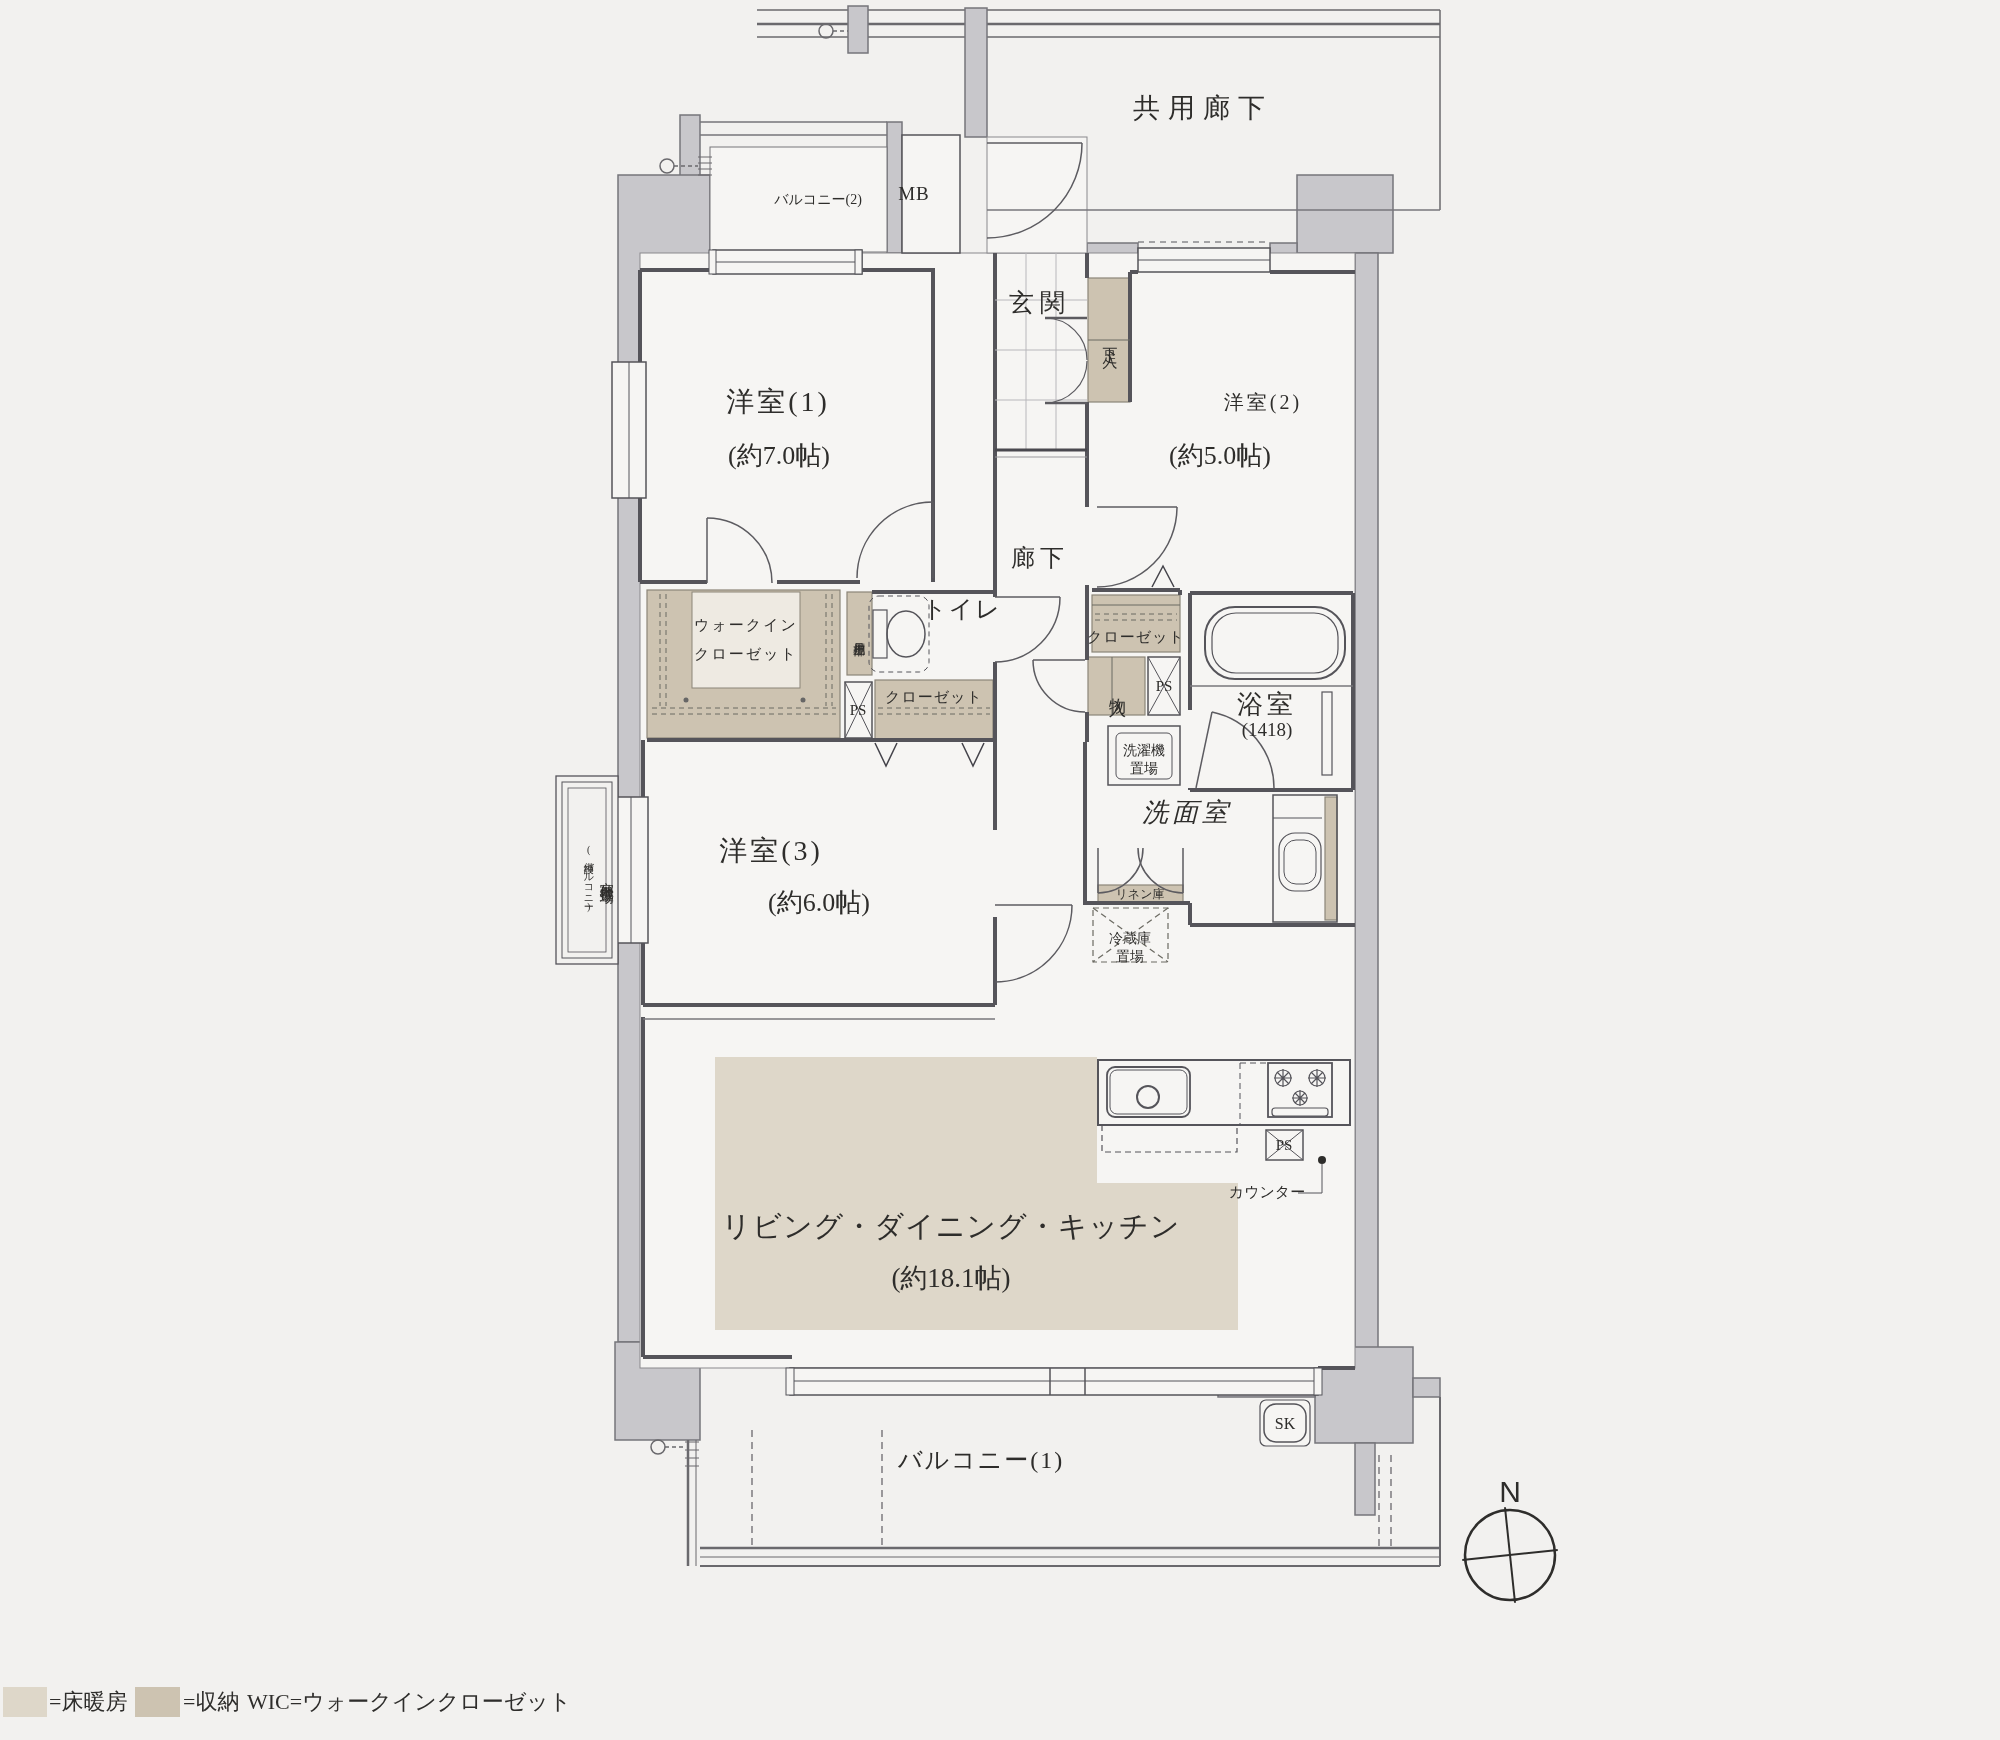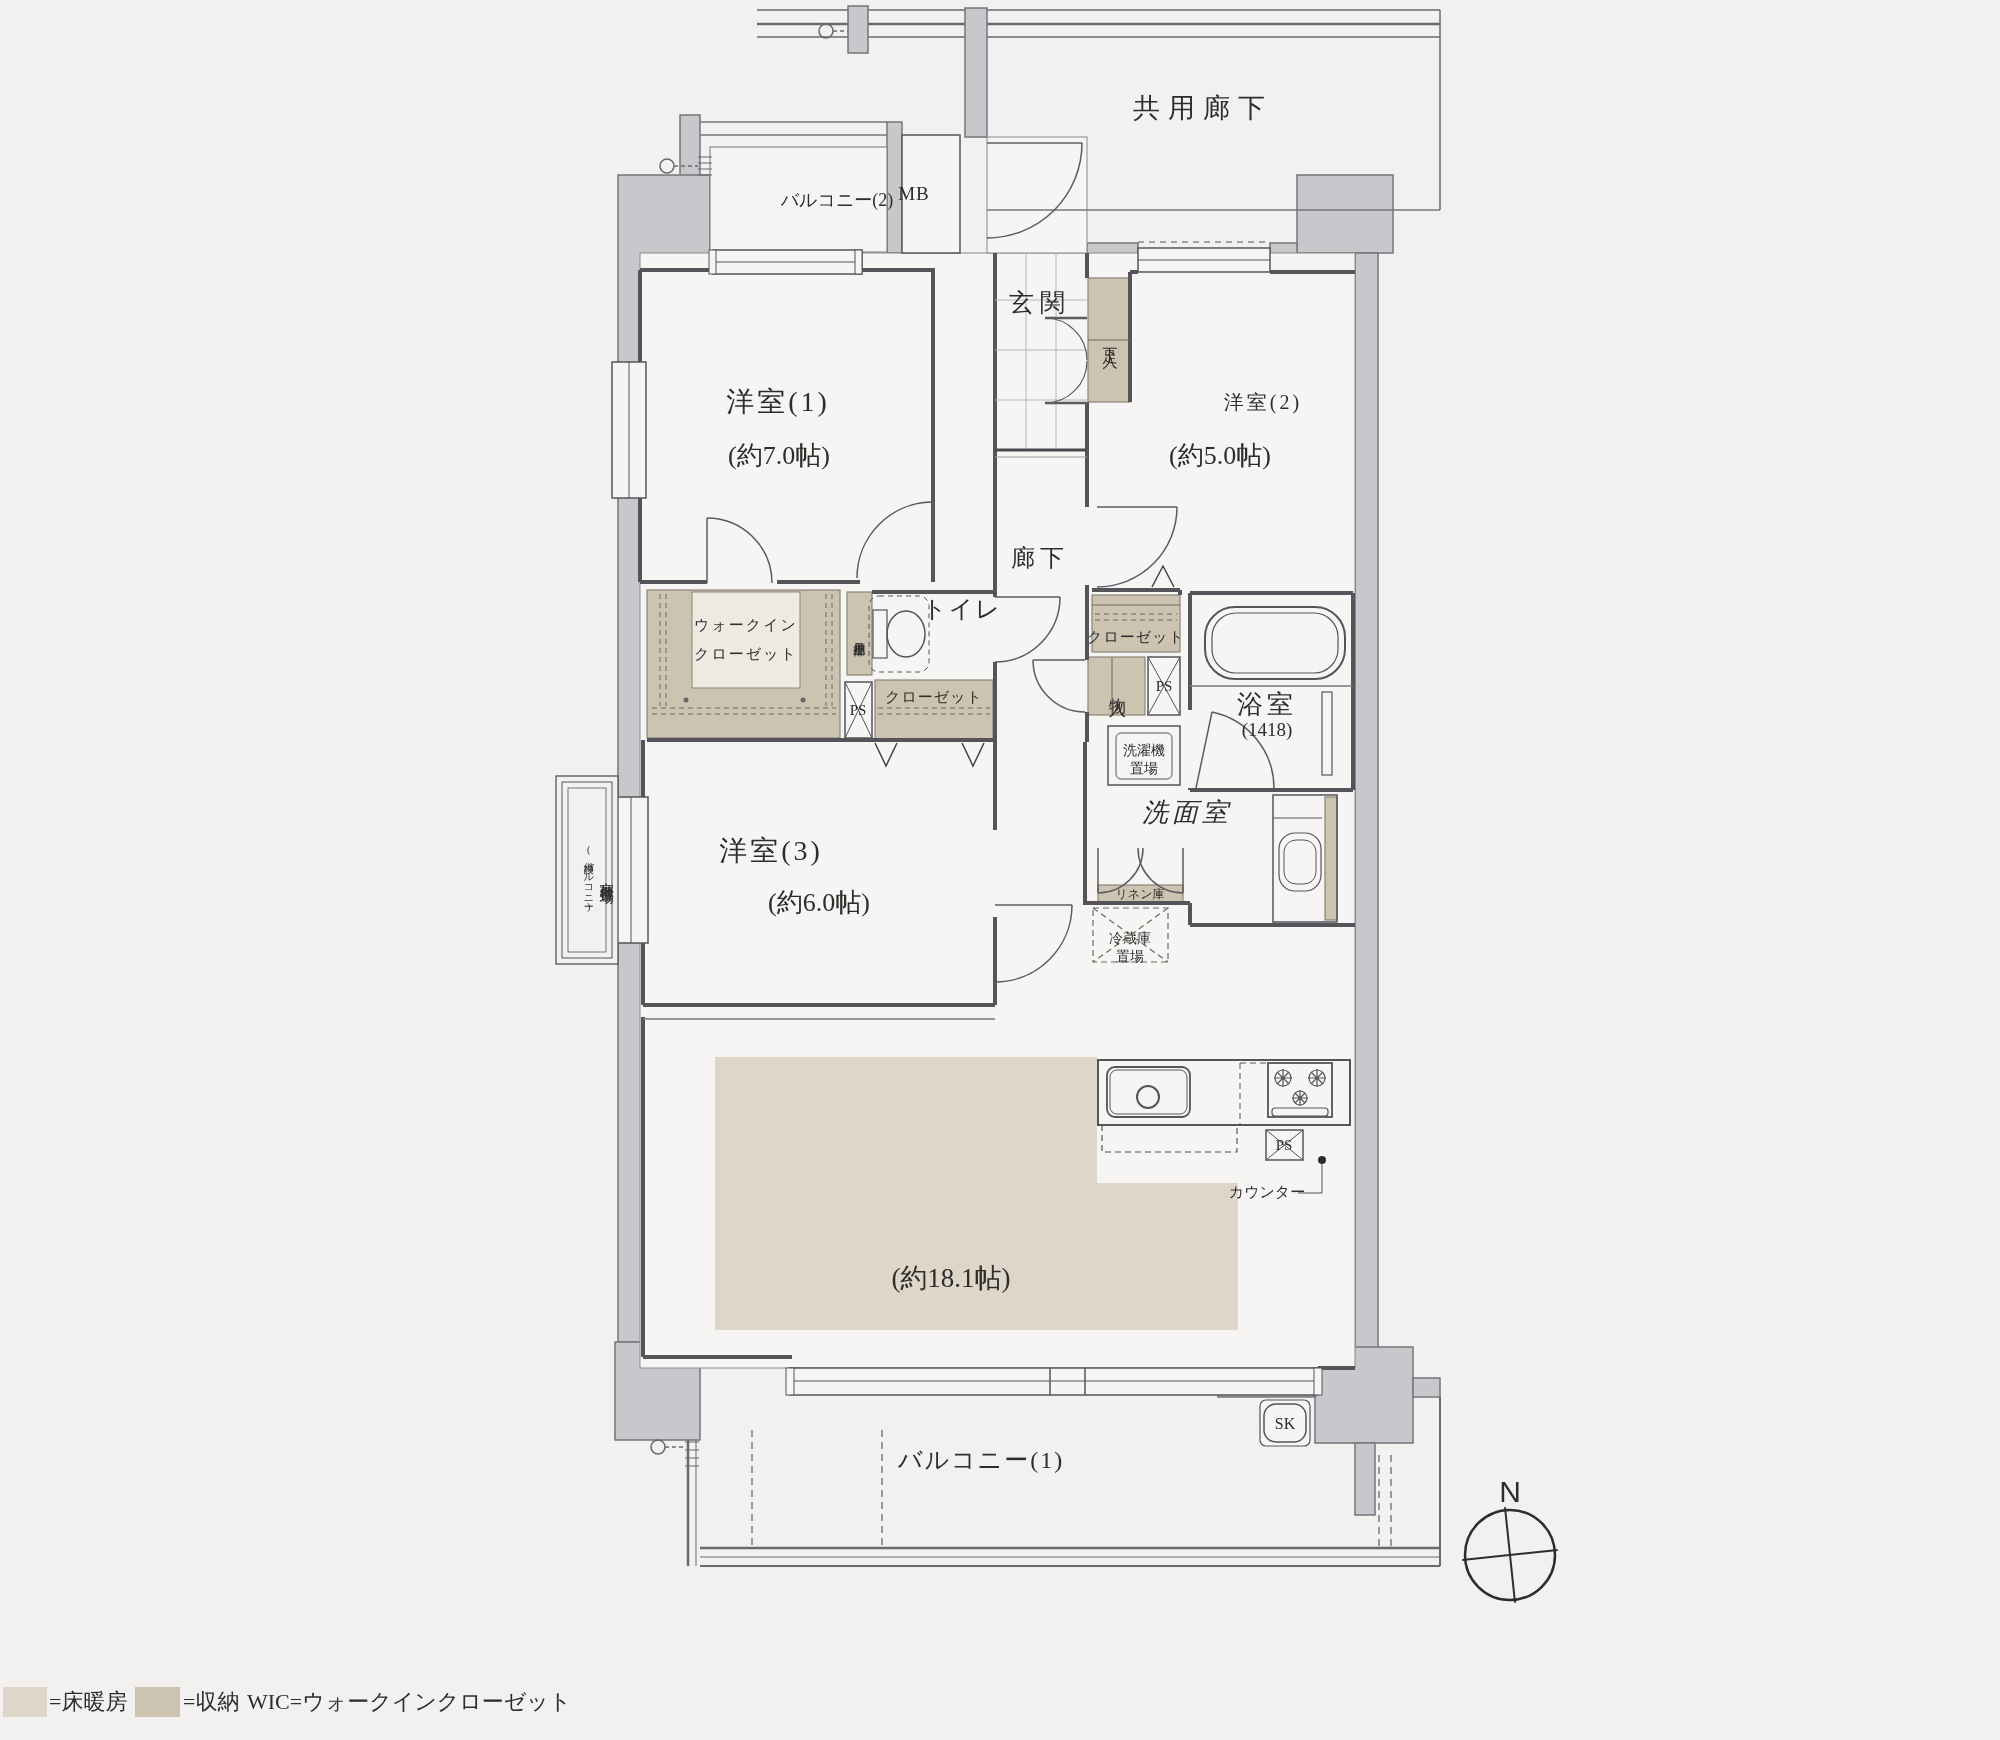--- a/index.html
+++ b/index.html
@@ -314,21 +314,21 @@
       <path d="M1510,1507 V1603" stroke-width="2"></path>
       <path d="M1462,1555 H1558" stroke-width="2"></path>
     </g>
   </g>
 
   <rect x="3" y="1687" width="44" height="30" fill="#ded7c9"></rect>
   <rect x="135" y="1687" width="45" height="30" fill="#cdc3b1"></rect>
 </svg>
 
   <div class="lbl" style="left:1203px;top:108px;font-size:27px;letter-spacing:8px;">共用廊下</div>
-  <div class="lbl" style="left:837px;top:200px;font-size:18px;">バルコニー(2)</div>
+  <div class="lbl" style="left:818px;top:200px;font-size:14px;">バルコニー(2)</div>
   <div class="lbl" style="left:914px;top:194px;font-size:19px;letter-spacing:1px;">MB</div>
   <div class="lbl" style="left:1040px;top:303px;font-size:25px;letter-spacing:6px;">玄関</div>
   <div class="lbl v" style="left:1109px;top:340px;font-size:15px;letter-spacing:3px;">下足入</div>
 
   <div class="lbl" style="left:778px;top:402px;font-size:28px;letter-spacing:3px;">洋室(1)</div>
   <div class="lbl" style="left:779px;top:456px;font-size:26px;">(約7.0帖)</div>
   <div class="lbl" style="left:1219px;top:402px;font-size:20px;letter-spacing:3px;margin-left:44px;">洋室(2)</div>
   <div class="lbl" style="left:1220px;top:456px;font-size:26px;">(約5.0帖)</div>
 
   <div class="lbl" style="left:1040px;top:559px;font-size:24px;letter-spacing:5px;">廊下</div>
@@ -355,20 +355,21 @@
   <div class="lbl" style="left:1140px;top:894px;font-size:12px;">リネン庫</div>
   <div class="lbl" style="left:1130px;top:939px;font-size:14px;">冷蔵庫</div>
   <div class="lbl" style="left:1130px;top:957px;font-size:14px;">置場</div>
 
   <div class="lbl" style="left:771px;top:851px;font-size:28px;letter-spacing:3px;text-align:center;">洋室(3)</div>
   <div class="lbl" style="left:819px;top:903px;font-size:26px;">(約6.0帖)</div>
 
   <div class="lbl v" style="left:606px;top:876px;font-size:14px;letter-spacing:2px;">室外機置場</div>
   <div class="lbl v" style="left:588px;top:878px;font-size:10px;">(設備バルコニー)</div>
 
+  <div class="lbl" style="left:951px;top:1226px;font-size:29px;letter-spacing:1px;">リビング・ダイニング・キッチン</div>
   <div class="lbl" style="left:951px;top:1278px;font-size:27px;">(約18.1帖)</div>
   <div class="lbl" style="left:1267px;top:1193px;font-size:15px;">カウンター</div>
 
   <div class="lbl" style="left:981px;top:1461px;font-size:24px;letter-spacing:2px;">バルコニー(1)</div>
   <div class="lbl" style="left:1285px;top:1424px;font-size:16px;">SK</div>
 
   <div class="lbl sans" style="left:1510px;top:1492px;font-size:30px;">N</div>
 
   <div class="lbl left" style="left:49px;top:1702px;font-size:22px;">=床暖房</div>
   <div class="lbl left" style="left:183px;top:1702px;font-size:22px;">=収納</div>

